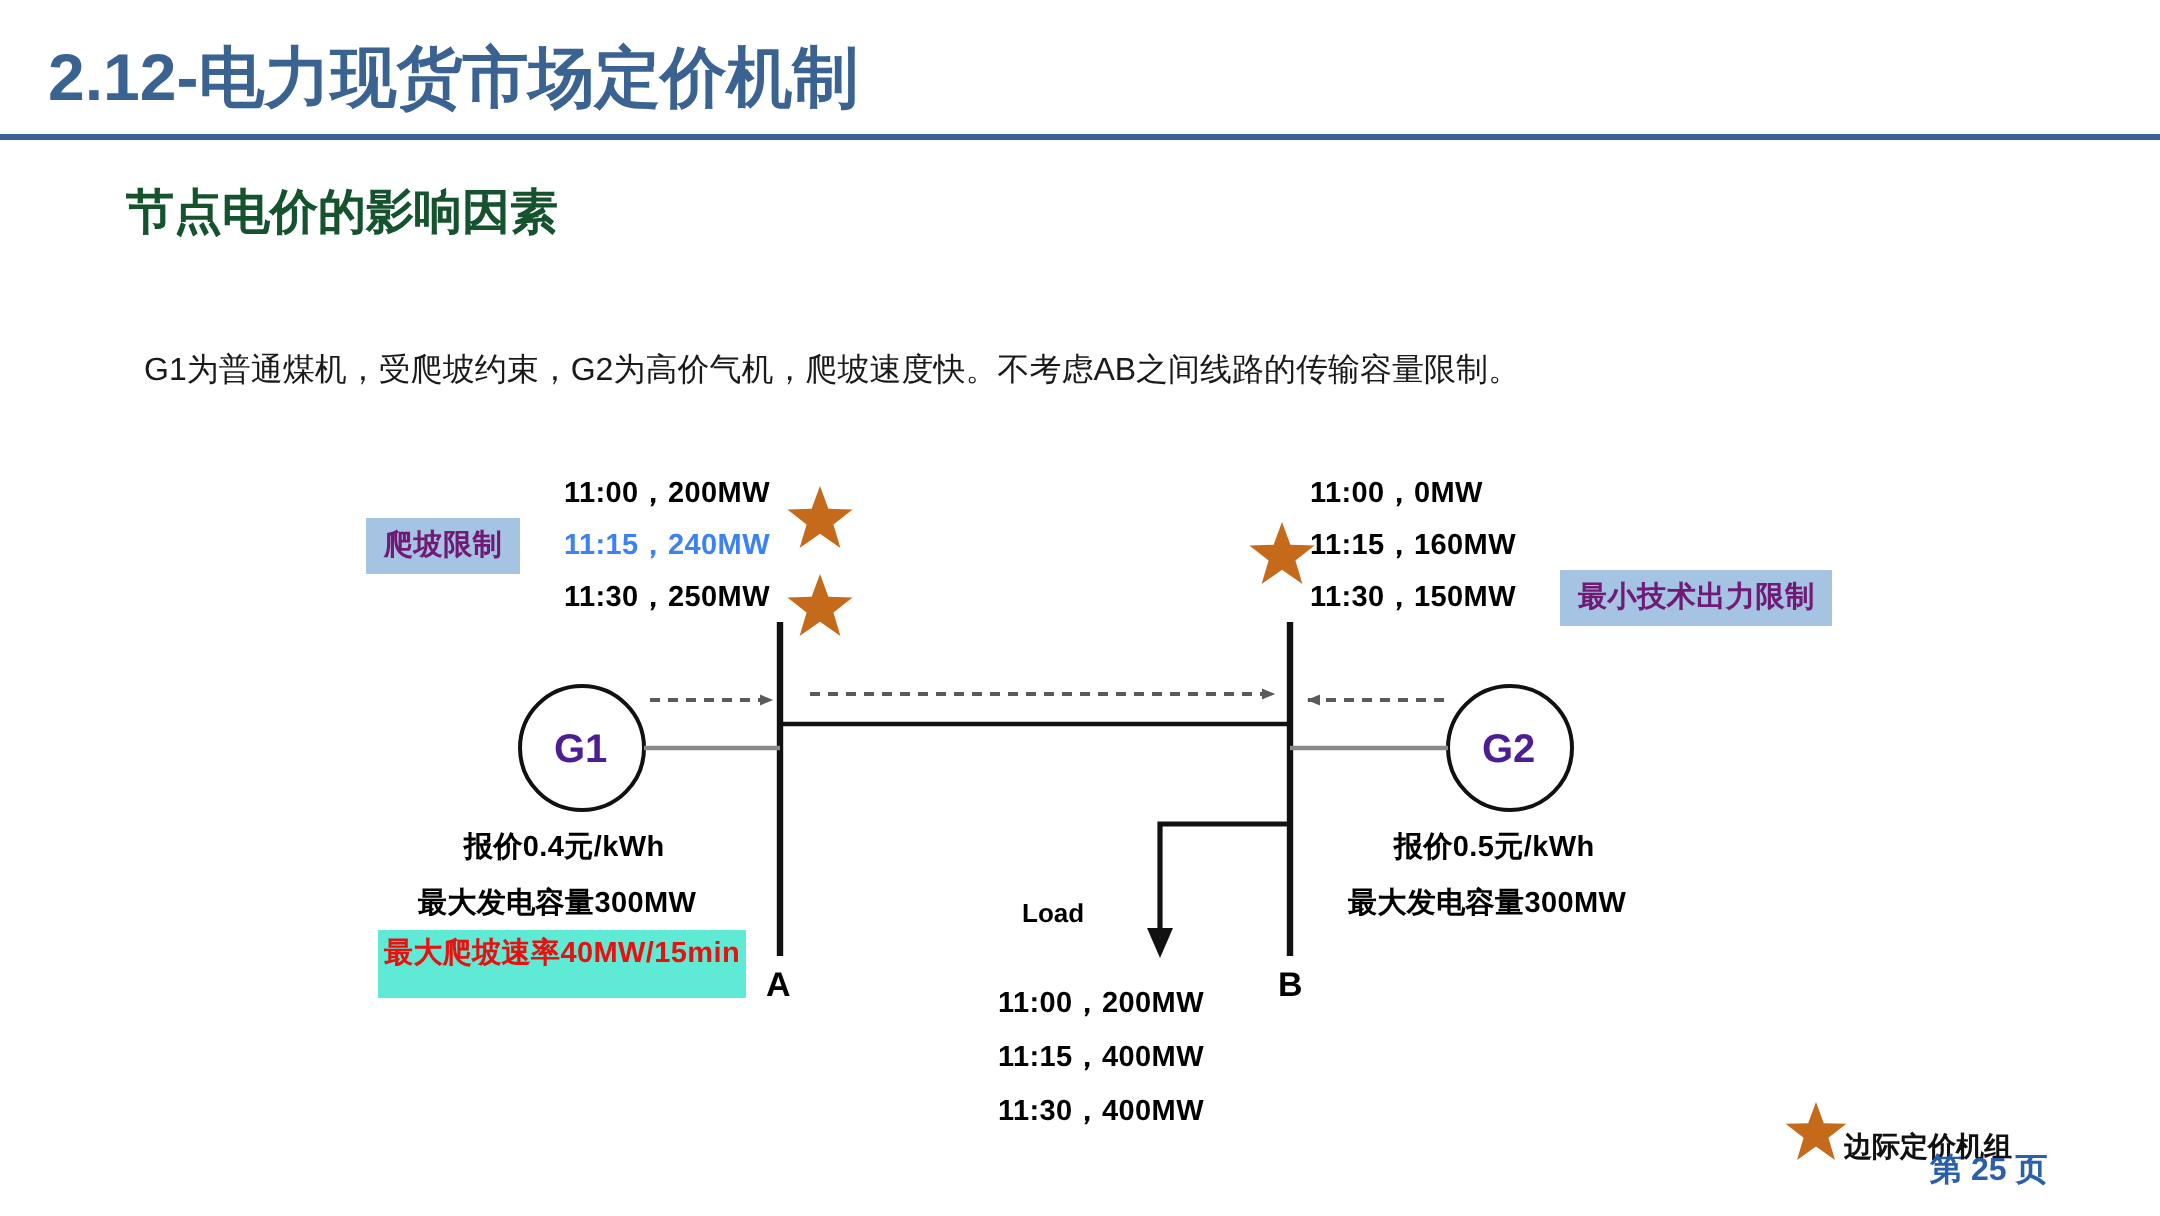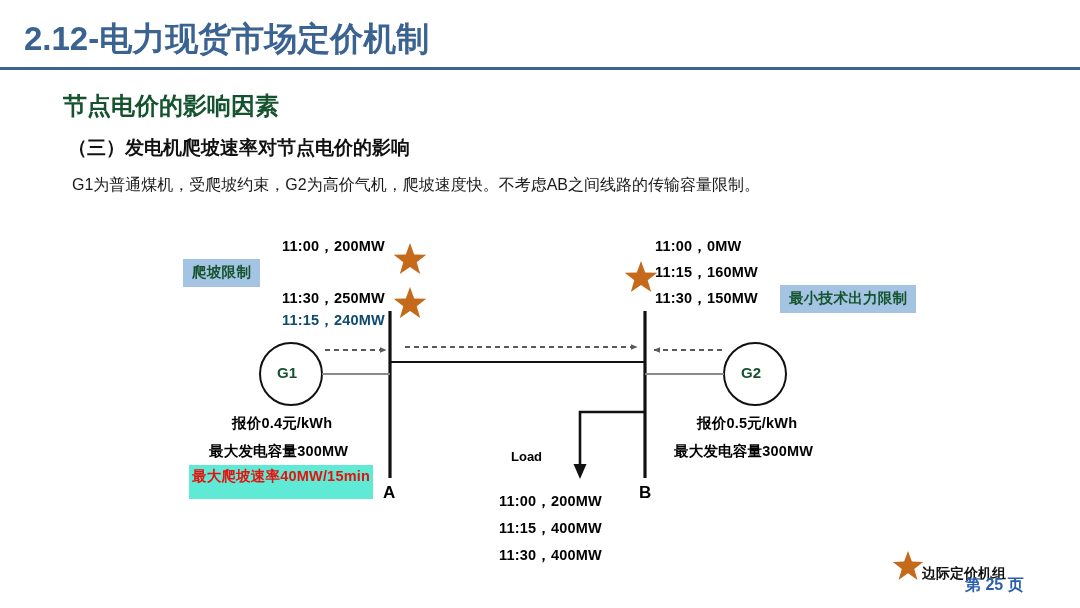--- a/index.html
+++ b/index.html
@@ -75,48 +75,48 @@
   .diagram svg { display: block; }
 
   .dlabel {
     position: absolute;
     font-size: 14.5px;
     font-weight: bold;
     color: #000000;
     white-space: nowrap;
     letter-spacing: 0.2px;
   }
-  .dlabel.orange { color: #0c4a6e; margin-top: 48px; }
+  .dlabel.orange { color: #3b82f6; }
 
   .chip-blue {
     position: absolute;
     background: #a5c3e3;
-    color: #14532d;
+    color: #701a75;
     font-size: 14.5px;
     font-weight: bold;
     white-space: nowrap;
     padding: 4px 9px 5px 9px;
     letter-spacing: 0.3px;
   }
   .chip-yellow {
     position: absolute;
     background: #5eead4;
     color: #e8110f;
     font-size: 14.5px;
     font-weight: bold;
     white-space: nowrap;
     padding: 2px 3px 13px 3px;
     letter-spacing: 0.2px;
   }
 
   .gen-label {
     position: absolute;
-    font-size: 15px;
-    font-weight: bold;
-    color: #14532d;
+    font-size: 20px;
+    font-weight: bold;
+    color: #4c1d95;
     white-space: nowrap;
   }
   .bus-label {
     position: absolute;
     font-size: 17px;
     font-weight: bold;
     color: #000;
     white-space: nowrap;
   }
   .load-label {
@@ -150,21 +150,20 @@
 </style>
 </head>
 <body>
 
 <div class="slide">
 
   <div class="slide-title">2.12-电力现货市场定价机制</div>
   <div class="title-rule"></div>
 
   <div class="section-heading">节点电价的影响因素</div>
-  <div class="sub-heading">（三）发电机爬坡速率对节点电价的影响</div>
   <div class="body-text">G1为普通煤机，受爬坡约束，G2为高价气机，爬坡速度快。不考虑AB之间线路的传输容量限制。</div>
 
   <div class="diagram">
     <svg width="1080" height="608" viewBox="0 0 1080 608" xmlns="http://www.w3.org/2000/svg">
       <defs>
         <marker id="arrowDash" markerWidth="7" markerHeight="7" refX="6" refY="3.1" orient="auto" markerUnits="userSpaceOnUse">
           <path d="M0,0.4 L6.6,3.1 L0,5.8 z" fill="#5a5a5a"></path>
         </marker>
         <marker id="arrowDashL" markerWidth="7" markerHeight="7" refX="6" refY="3.1" orient="auto" markerUnits="userSpaceOnUse">
           <path d="M0,0.4 L6.6,3.1 L0,5.8 z" fill="#5a5a5a"></path>

